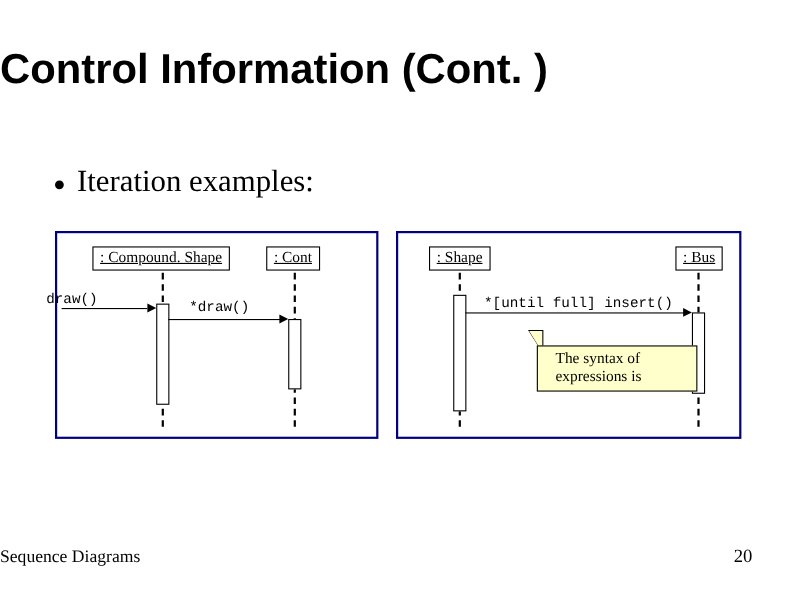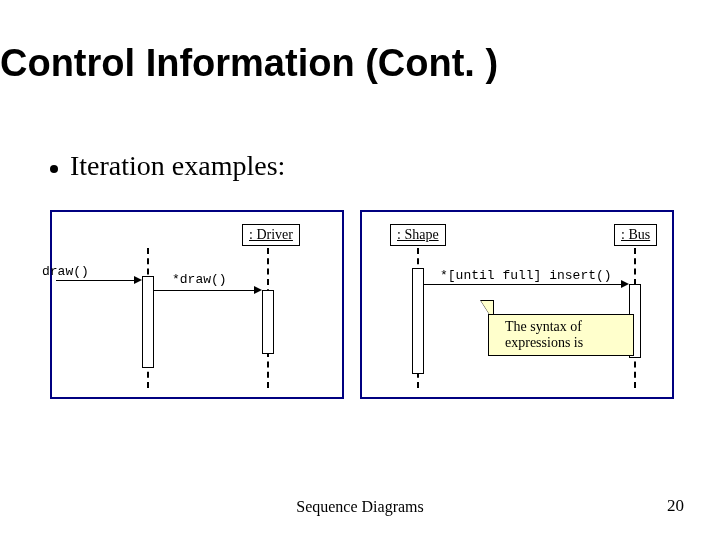--- a/index.html
+++ b/index.html
@@ -13,35 +13,36 @@
   .obj{position:absolute;border:1px solid #000;padding:2px 6px;font-size:14px;text-decoration:underline;background:#fff;white-space:nowrap}
   .lifeline{position:absolute;border-left:2px dashed #000;width:0}
   .activation{position:absolute;background:#fff;border:1px solid #000;width:10px}
   .msg{position:absolute;font-family:"Courier New",monospace;font-size:13px}
   .arrow-h{position:absolute;height:0;border-top:1px solid #000}
   .arrow-head-r{position:absolute;width:0;height:0;border-top:4px solid transparent;border-bottom:4px solid transparent;border-left:8px solid #000}
   .callout{position:absolute;background:#ffffcc;border:1px solid #000;padding:4px 16px;font-size:14px;line-height:1.15}
   .callout-tail{position:absolute;width:0;height:0}
   .callout-tail::before{content:"";position:absolute;left:0;top:0;border-right:14px solid #000;border-bottom:22px solid transparent}
   .callout-tail::after{content:"";position:absolute;left:1px;top:1px;border-right:12px solid #ffffcc;border-bottom:19px solid transparent}
-  .footer{position:absolute;bottom:24px;left:0;width:720px;text-align:center;font-size:16px}
+  .footer{position:absolute;bottom:24px;left:0;width:720px;text-align:left;font-size:16px}
   .pagenum{position:absolute;bottom:24px;right:36px;font-size:17px}
 </style>
 </head>
 <body>
 <div class="slide">
 
 <div class="title">Control Information (Cont. )</div>
 
 <div class="bullet">
   <span class="dot"></span><span>Iteration examples:</span>
 </div>
 
 <div class="panel left">
-  <div class="obj" style="left:190px;top:12px">: Driver</div>
+  <div class="obj" style="left:32px;top:12px">: Compound. Shape</div>
+  <div class="obj" style="left:190px;top:12px">: Cont</div>
 
   <div class="lifeline" style="left:95px;top:36px;height:140px"></div>
   <div class="lifeline" style="left:215px;top:36px;height:140px"></div>
 
   <div class="activation" style="left:90px;top:64px;height:90px"></div>
   <div class="activation" style="left:210px;top:78px;height:62px"></div>
 
   <div class="msg" style="left:-10px;top:52px">draw()</div>
   <div class="arrow-h" style="left:4px;top:68px;width:78px"></div>
   <div class="arrow-head-r" style="left:82px;top:64px"></div>

